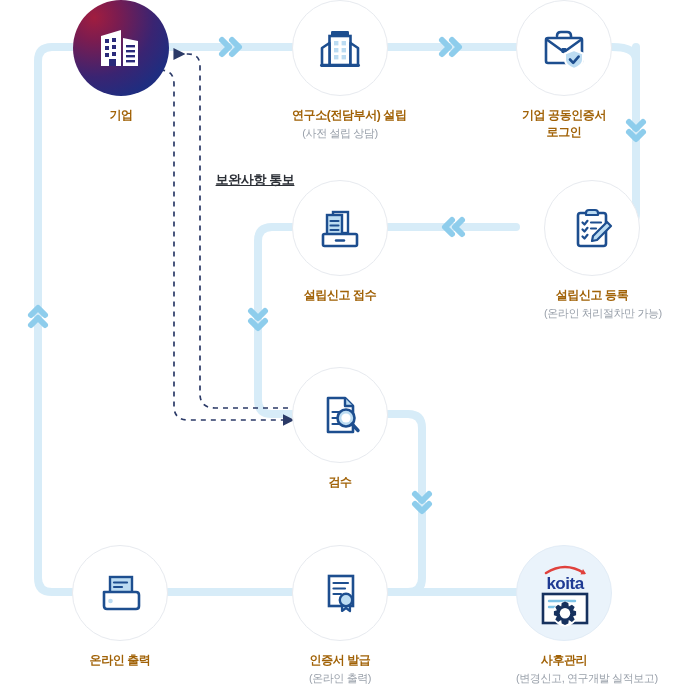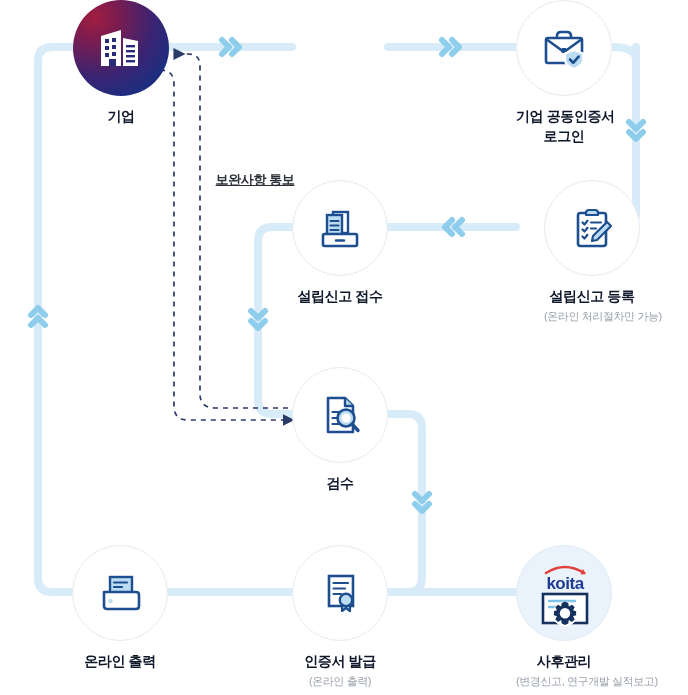--- a/index.html
+++ b/index.html
@@ -32,23 +32,23 @@
   .node.start .disc{
     border:none;
     background:radial-gradient(circle at 22% 18%, #a11d3f 0%, #7b1c50 22%, #3a2472 55%, #1f2d80 78%, #1b2c78 100%);
   }
   .node.logo .disc{
     background:#eaf3fb;
     border:1px solid #e2ecf6;
   }
   .lbl{
     margin-top:11px;
-    font-size:14px;
+    font-size:12px;
     font-weight:700;
-    color:#0f172a;
+    color:#a16207;
     line-height:1.35;
     letter-spacing:-0.4px;
     white-space:nowrap;
   }
   .sub{
     margin-top:3px;
     font-size:11px;
     font-weight:400;
     color:#9aa1ab;
     letter-spacing:-0.4px;
@@ -152,20 +152,41 @@
           <rect x="28" y="18" width="9" height="2.4"></rect>
             <rect x="28" y="23" width="9" height="2.4"></rect>
           <rect x="28" y="28" width="9" height="2.4"></rect>
             <rect x="28" y="33" width="9" height="2.4"></rect>
         </g>
       </svg>
     </div>
     <div class="lbl">기업</div>
   </div>
 
+  <div class="node wide" style="left:292px;top:0px;">
+    <div class="disc">
+      <svg width="48" height="46" viewBox="0 0 48 46">
+        <rect x="15" y="6" width="18" height="5" rx="1.2" fill="#1d4e8f"></rect>
+        <rect x="13.5" y="11" width="21" height="29" fill="#ffffff" stroke="#1d4e8f" stroke-width="2.6"></rect>
+        <path d="M13.5,18 L6,23 L6,40 L13.5,40 Z" fill="#ffffff" stroke="#1d4e8f" stroke-width="2.6" stroke-linejoin="round"></path>
+        <path d="M34.5,18 L42,23 L42,40 L34.5,40 Z" fill="#ffffff" stroke="#1d4e8f" stroke-width="2.6" stroke-linejoin="round"></path>
+        <g fill="#bcdcf2">
+          <rect x="18" y="16" width="4.4" height="4.4"></rect>
+            <rect x="25.6" y="16" width="4.4" height="4.4"></rect>
+          <rect x="18" y="23" width="4.4" height="4.4"></rect>
+            <rect x="25.6" y="23" width="4.4" height="4.4"></rect>
+          <rect x="18" y="30" width="4.4" height="4.4"></rect>
+            <rect x="25.6" y="30" width="4.4" height="4.4"></rect>
+        </g>
+        <rect x="4" y="39" width="40" height="3" rx="1.4" fill="#1d4e8f"></rect>
+      </svg>
+    </div>
+    <div class="lbl">연구소(전담부서) 설립</div>
+    <div class="sub">(사전 설립 상담)</div>
+  </div>
 
   <div class="node wide" style="left:516px;top:0px;">
     <div class="disc">
       <svg width="50" height="44" viewBox="0 0 50 44">
         <path d="M18,10 Q18,6 22,6 L28,6 Q32,6 32,10 L32,12" fill="none" stroke="#1d4e8f" stroke-width="2.6" stroke-linecap="round"></path>
         <rect x="7" y="12" width="36" height="25" rx="2" fill="#ffffff" stroke="#1d4e8f" stroke-width="2.6"></rect>
         <path d="M7,13 L25,26 L43,13" fill="none" stroke="#1d4e8f" stroke-width="2.6" stroke-linejoin="round"></path>
         <rect x="22.5" y="22" width="5" height="5" rx="1" fill="#1d4e8f"></rect>
         <path d="M35,24 L44,27.5 L44,34 Q44,39.5 35,43 Q26,39.5 26,34 L26,27.5 Z" fill="#bcdcf2" stroke="#ffffff" stroke-width="2"></path>
         <path d="M31,33.5 L34.2,36.8 L39.6,30.6" fill="none" stroke="#1d4e8f" stroke-width="2.6" stroke-linecap="round" stroke-linejoin="round"></path>

